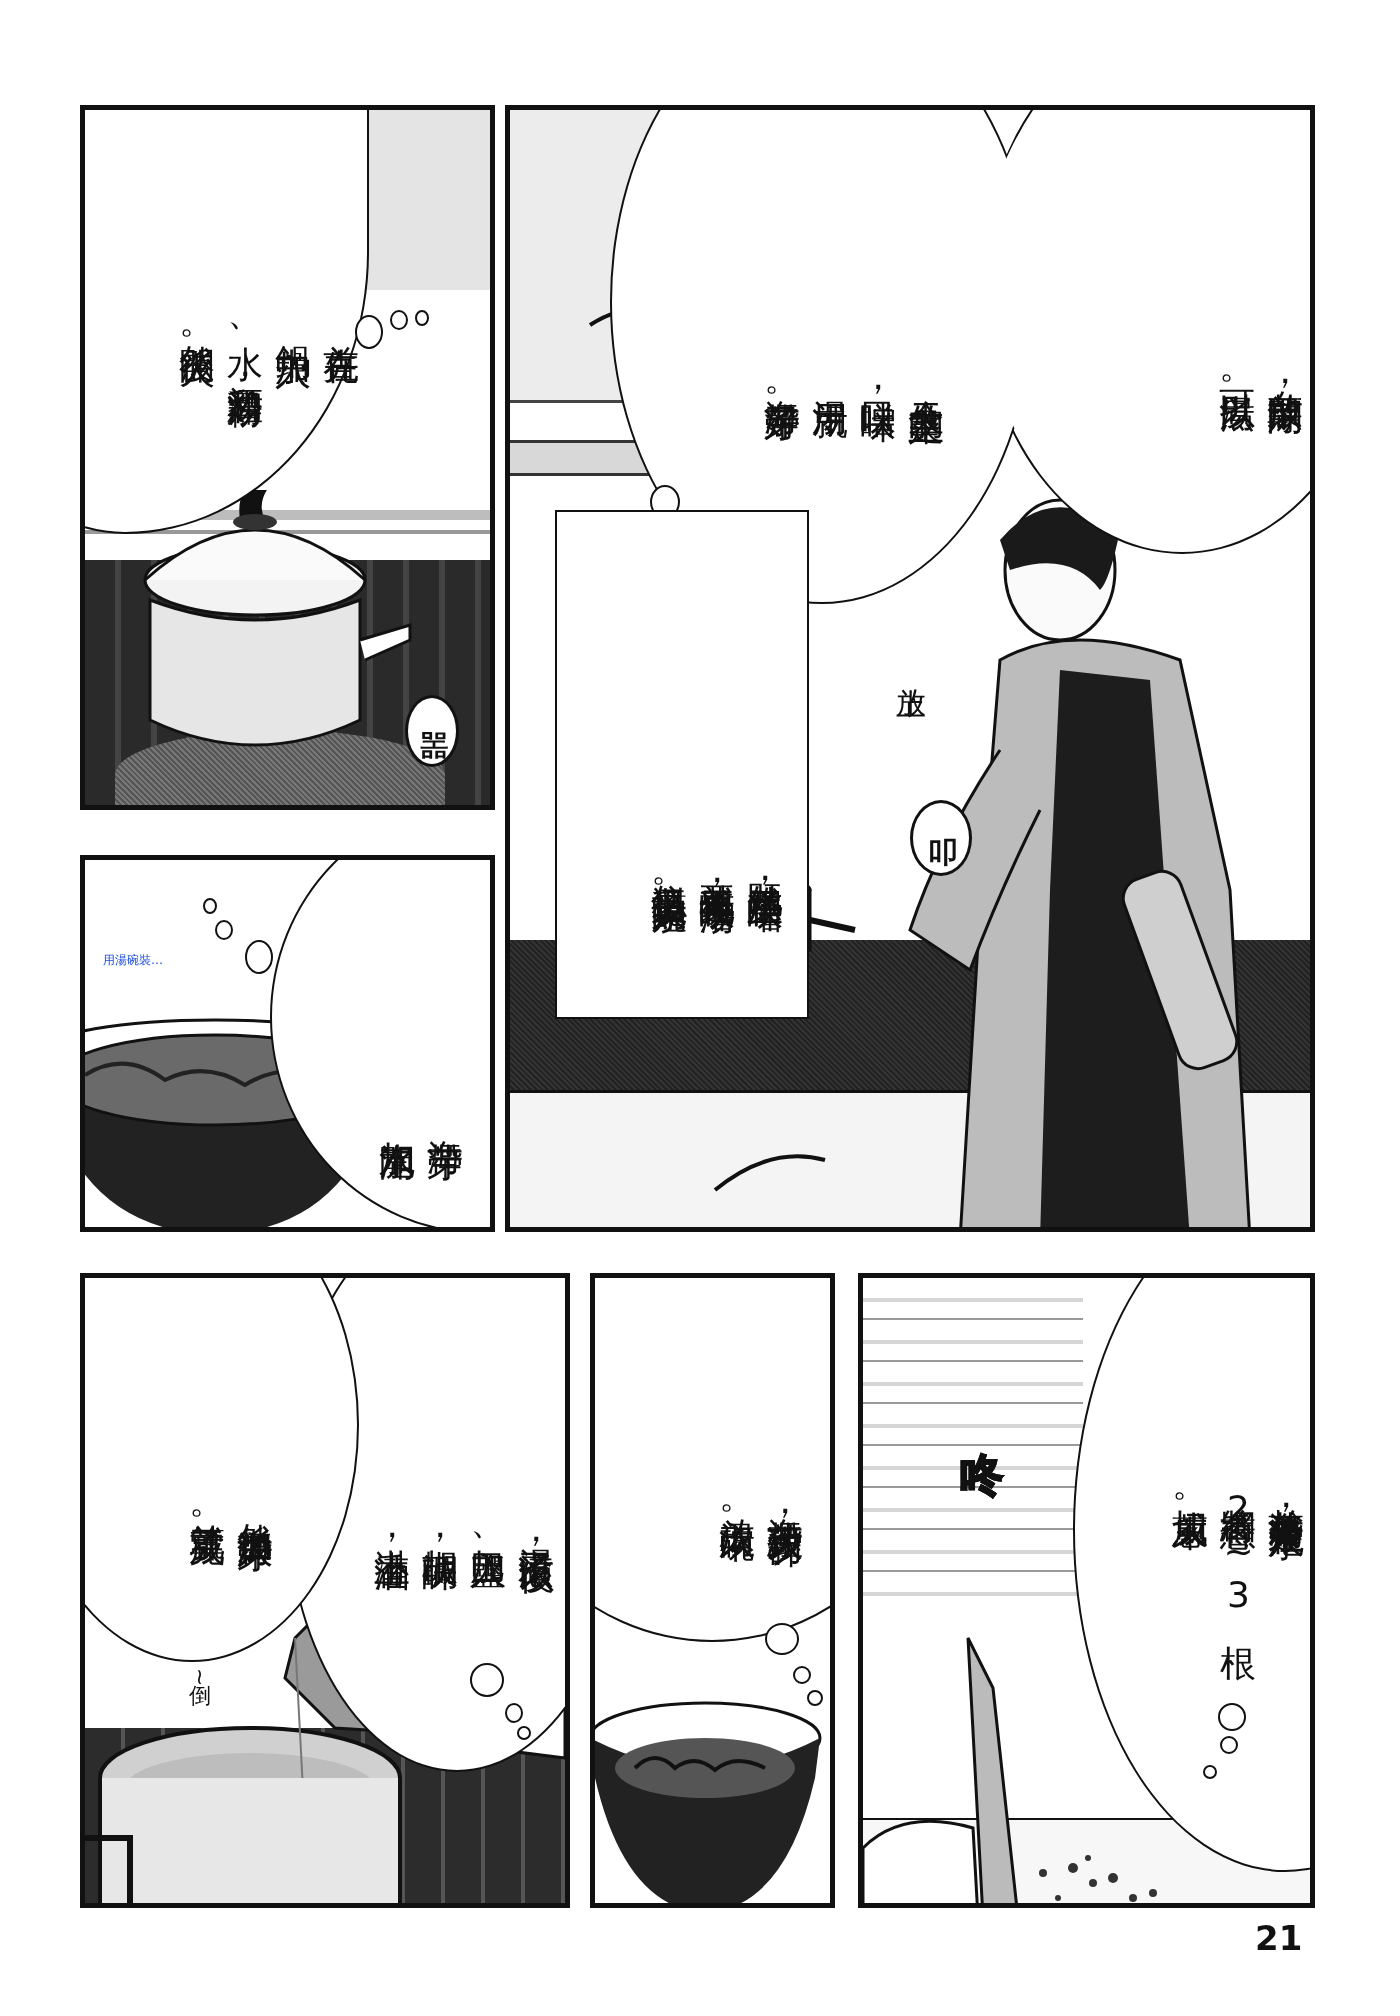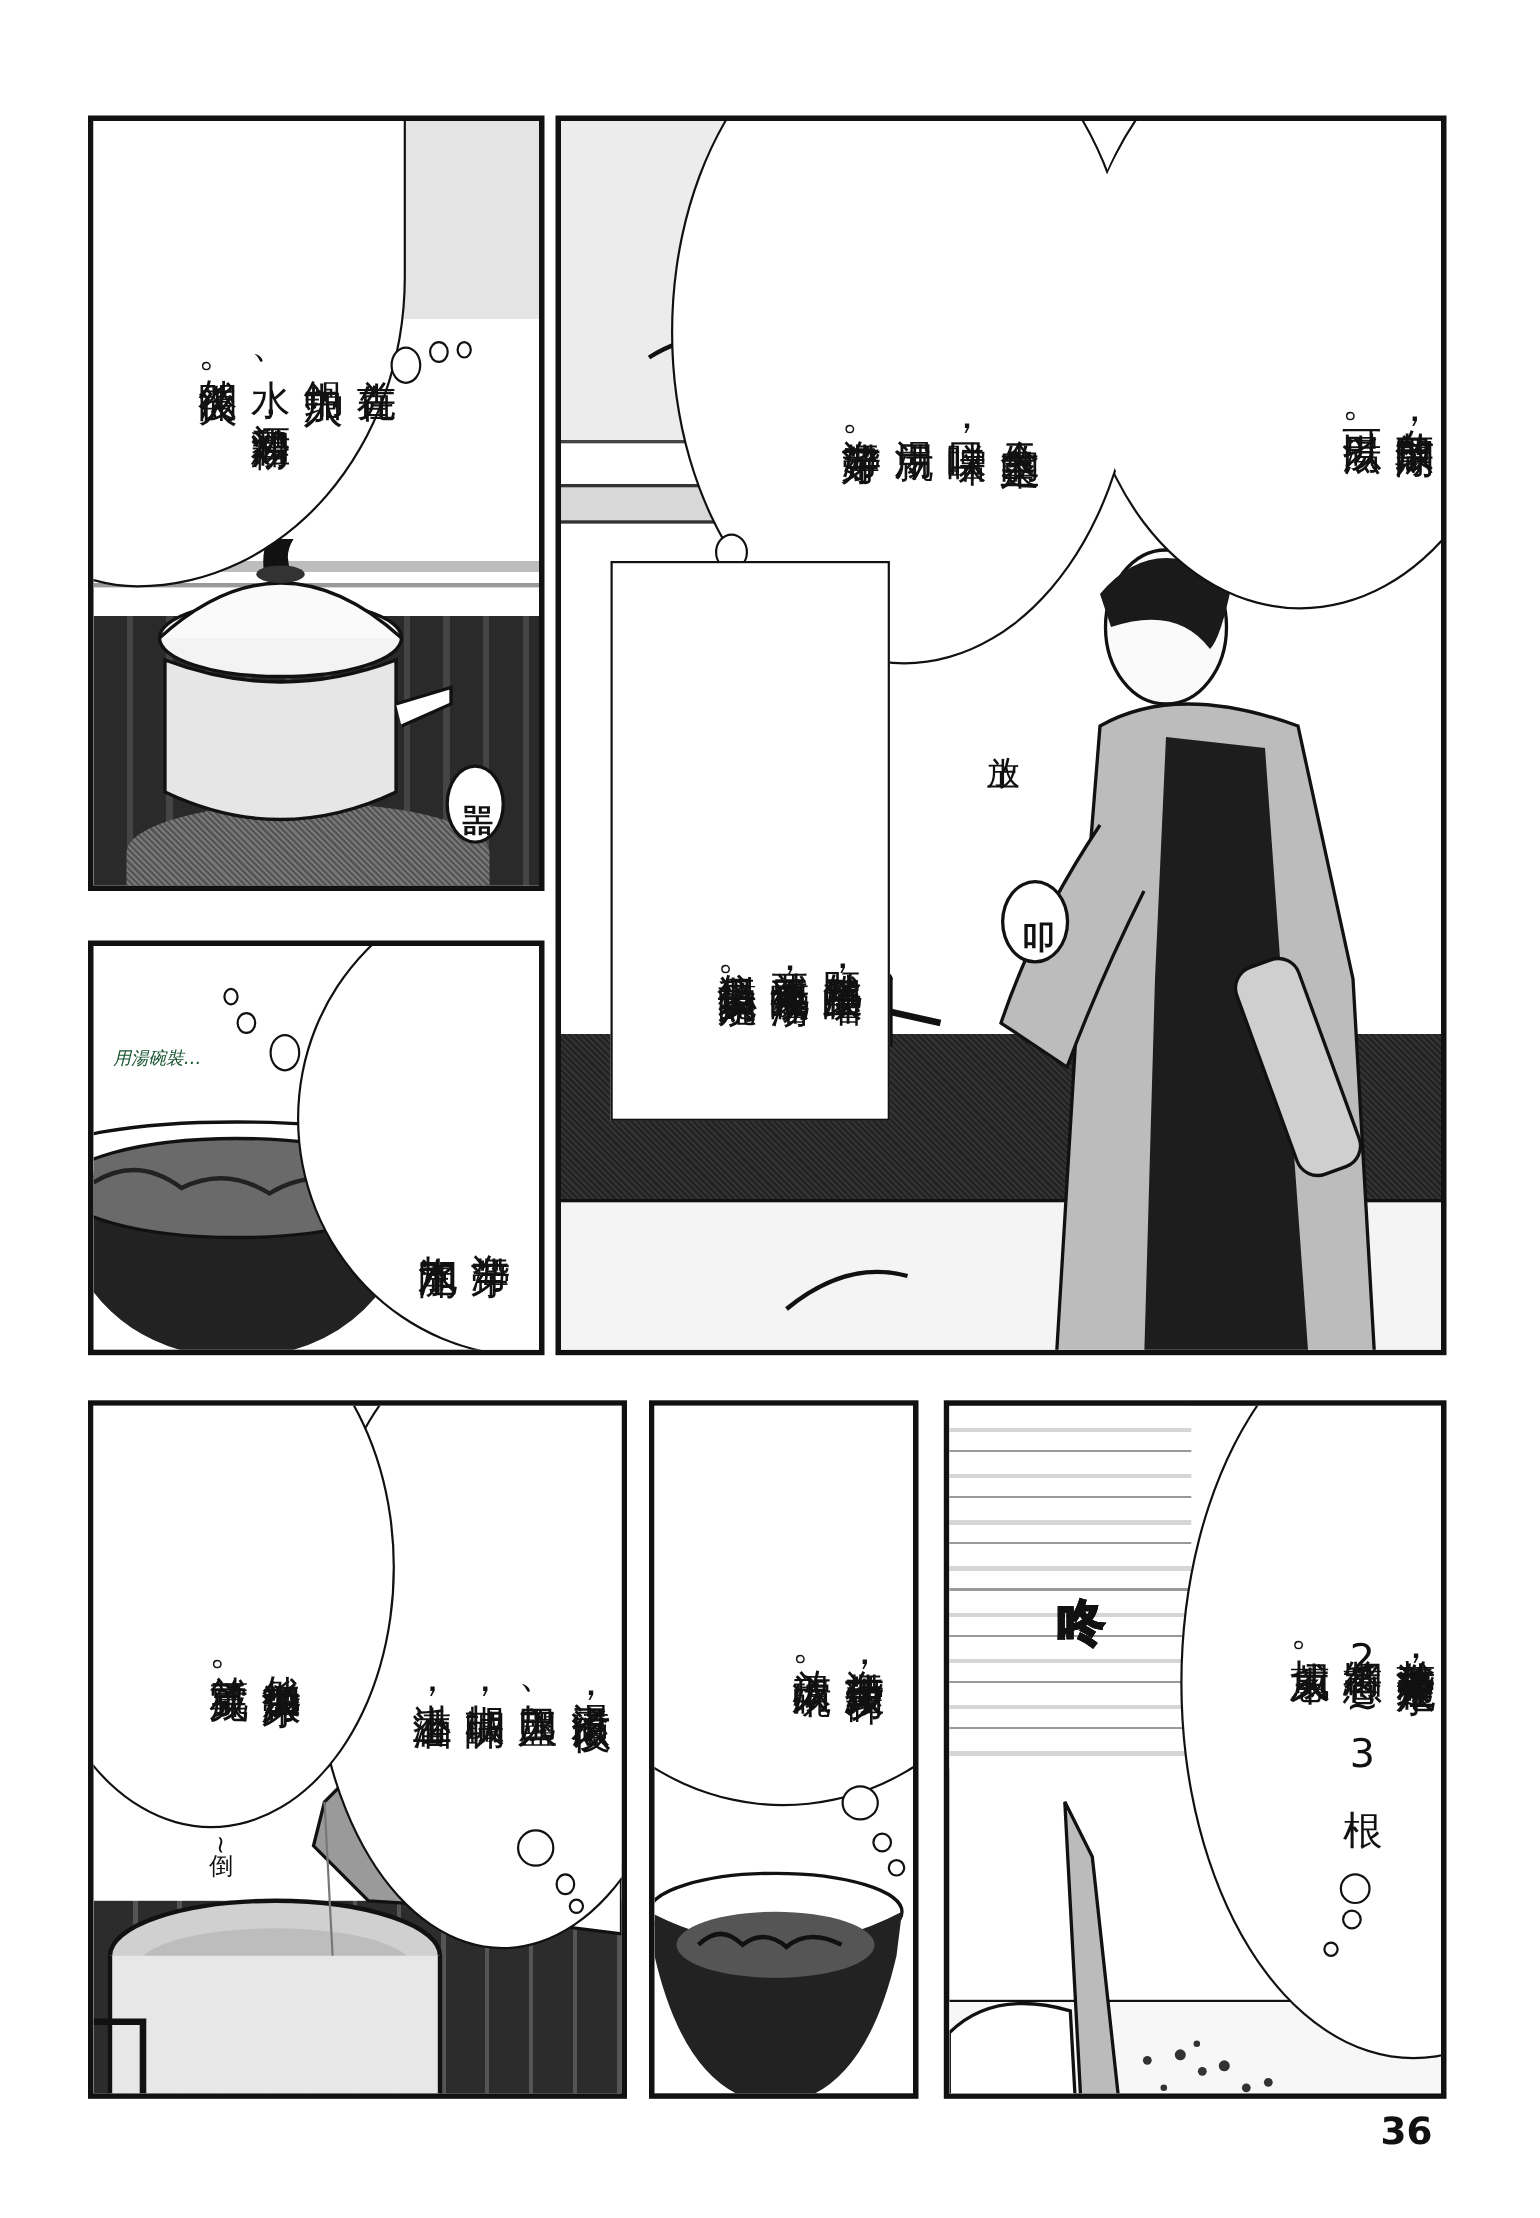--- a/index.html
+++ b/index.html
@@ -120,21 +120,21 @@
     <path d="M0 65 Q40 40 80 70 Q120 50 160 75 Q200 50 250 70" fill="none" stroke="#222" stroke-width="4"></path>
   </svg>
   <div class="bubble" style="left:185px;top:-60px;width:420px;height:430px;"></div>
   <div class="dot" style="left:160px;top:80px;width:24px;height:30px;"></div>
   <div class="dot" style="left:130px;top:60px;width:14px;height:16px;"></div>
   <div class="dot" style="left:118px;top:38px;width:10px;height:12px;"></div>
   <div class="vtext" style="left:240px;top:80px;height:240px;">
     <span>海帶芽</span>
     <span>加水泡開…</span>
   </div>
-  <div style="position:absolute;left:18px;top:92px;font-size:16px;color:#14532d;font-style:italic;">用湯碗裝…</div>
+  <div style="position:absolute;left:18px;top:92px;font-size:12px;color:#1d4ed8;">用湯碗裝…</div>
 </div>
 
 <div class="panel" style="left:80px;top:1273px;width:490px;height:635px;">
   <div class="dark" style="left:0;top:450px;width:490px;height:190px;background:repeating-linear-gradient(90deg,#2c2c2c 0 36px,#555 36px 40px);"></div>
   <svg style="left:0;top:440px;" width="330" height="200" viewBox="0 0 330 200">
     <ellipse cx="165" cy="60" rx="150" ry="50" fill="#d0d0d0" stroke="#111" stroke-width="4"></ellipse>
     <ellipse cx="165" cy="70" rx="125" ry="35" fill="#bdbdbd"></ellipse>
     <path d="M15 60 L15 200 L315 200 L315 60" fill="#e7e7e7" stroke="#111" stroke-width="4"></path>
     <path d="M0 120 L45 120 L45 190" fill="none" stroke="#111" stroke-width="6"></path>
   </svg>
@@ -200,13 +200,13 @@
   <div class="dot" style="left:357px;top:458px;width:14px;height:14px;"></div>
   <div class="dot" style="left:340px;top:487px;width:10px;height:10px;"></div>
   <div class="vtext" style="left:255px;top:30px;height:340px;">
     <span>趁著海帶芽還在泡水，</span>
     <span>將細香蔥2~3根</span>
     <span>切成蔥末。</span>
   </div>
   <div class="sfx" style="left:90px;top:140px;font-size:44px;color:#fff;-webkit-text-stroke:2px #111;">咚咚咚</div>
 </div>
 
-<div class="pagenum" style="left:1255px;top:1918px;">36</div>
+<div class="pagenum" style="left:1255px;top:1918px;">21</div>
 
 </body></html>

